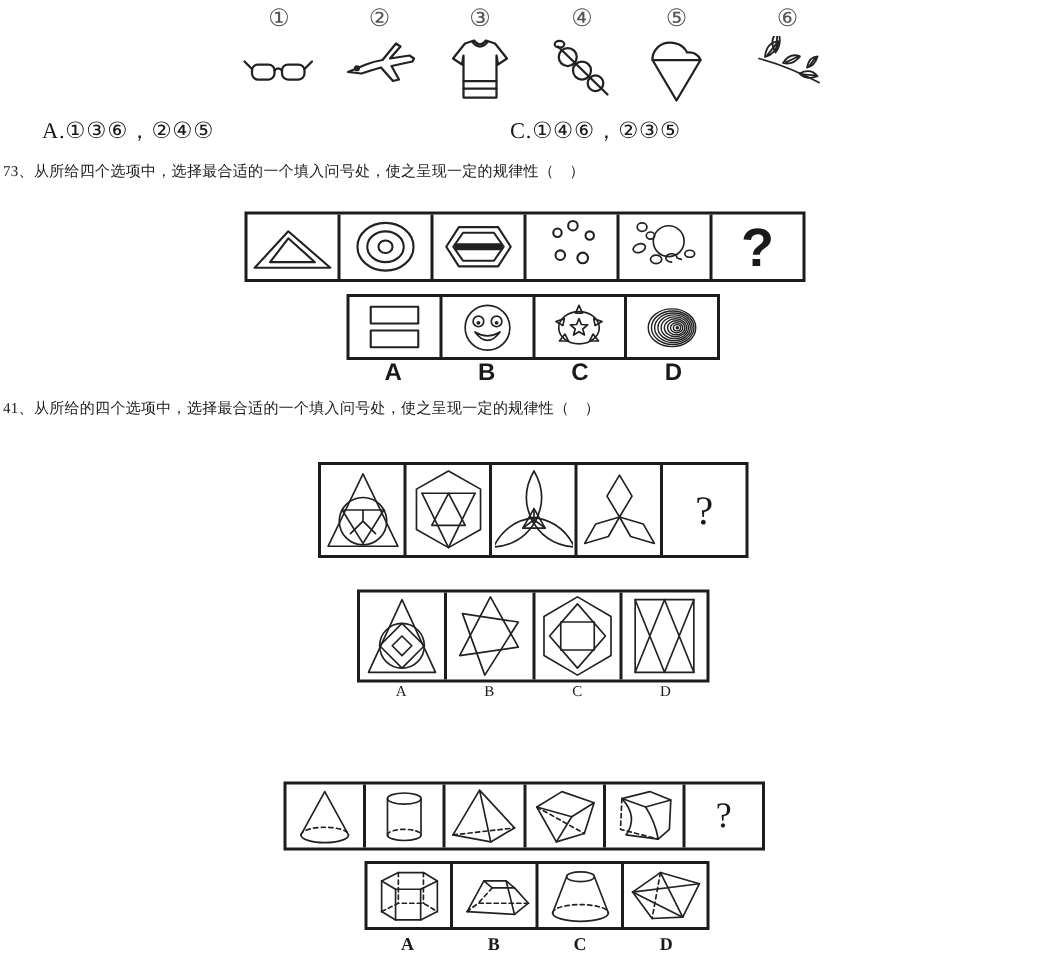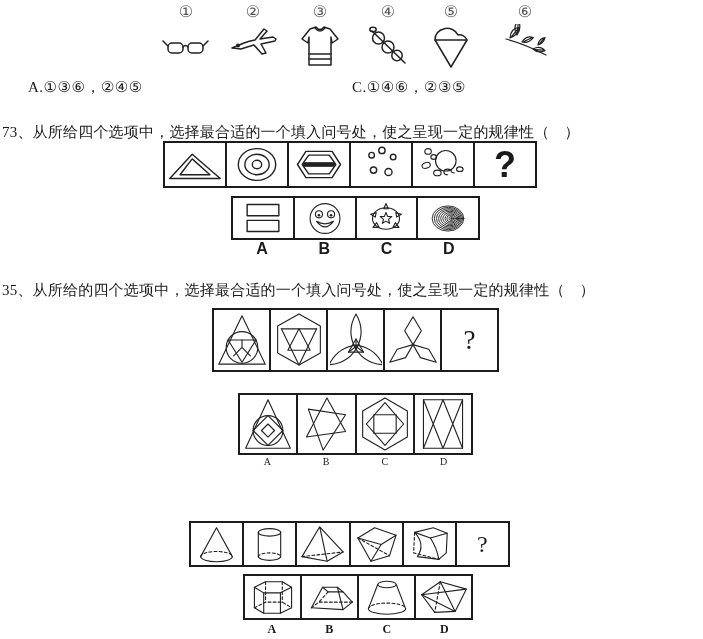--- a/index.html
+++ b/index.html
@@ -1,21 +1,21 @@
 <!DOCTYPE html>
 <html><head>
 <meta charset="utf-8">
 <style>
   html,body{margin:0;padding:0;background:#fff;}
   .page{position:relative;width:703px;height:639px;background:#fff;overflow:hidden;
         font-family:"Liberation Serif","DejaVu Serif",serif;color:#1a1a1a;}
   .num-circ{position:absolute;top:2px;transform:translateX(-50%);font-size:16px;color:#555;}
   .obj-icon{position:absolute;top:24px;width:48px;height:44px;transform:translateX(-50%);}
   .opt{position:absolute;top:78px;font-size:15px;white-space:nowrap;letter-spacing:0.5px;}
-  .qtext{position:absolute;left:2px;font-size:15px;white-space:nowrap;letter-spacing:0.2px;margin-top:16px;}
+  .qtext{position:absolute;left:2px;font-size:10px;white-space:nowrap;letter-spacing:0.2px;}
   .figrow{position:absolute;display:flex;border:2px solid #1c1c1c;box-sizing:border-box;background:#fff;}
   .cell{flex:1;display:flex;align-items:center;justify-content:center;border-right:2px solid #1c1c1c;overflow:hidden;}
   .cell:last-child{border-right:none;}
   .cell svg{display:block;}
   .qmark-bold{font-family:"Liberation Sans","DejaVu Sans",sans-serif;font-weight:900;font-size:36px;line-height:1;}
   .qmark-serif{font-family:"Liberation Serif","DejaVu Serif",serif;font-weight:400;font-size:27px;line-height:1;}
   .labels{position:absolute;display:flex;}
   .labels span{flex:1;text-align:center;}
   .lab-73{font-family:"Liberation Sans","DejaVu Sans",sans-serif;font-weight:700;font-size:16px;}
   .lab-74{font-size:10px;}
@@ -101,21 +101,21 @@
             <path d="M0,0 Q6,-6 12,-2 Q6,3 0,0 Z M2,0 L10,-2"></path>
           </g>
         <g transform="translate(37,21) rotate(-35)">
             <path d="M0,0 Q5,-5 10,-2 Q5,2 0,0 Z M2,0 L8,-2"></path>
           </g>
       </g>
     </svg>
   </div>
 
   <span class="opt" style="left:28px">A.①③⑥，②④⑤</span>
-  <span class="opt" style="left:352px">C.①④⑥，②③⑤</span>
+  <span class="opt" style="left:340px">C.①④⑥，②③⑤</span>
 
   <div class="qtext" style="top:107px">73、从所给四个选项中，选择最合适的一个填入问号处，使之呈现一定的规律性（　）</div>
 
   <div class="figrow" style="left:163px;top:141px;width:374px;height:47px">
     <div class="cell">
       <svg viewBox="0 0 62 46" width="58" height="43">
           <g class="st">
         <path d="M4,38 L58,38 L28,12 Z"></path>
             <path d="M15,34 L47,34 L28,17 Z"></path>
       </g>
@@ -219,21 +219,21 @@
         </svg>
     </div>
   </div>
   <div class="labels lab-73" style="left:231px;top:240px;width:249px">
     <span>A</span>
     <span>B</span>
     <span>C</span>
     <span>D</span>
   </div>
 
-  <div class="qtext" style="top:265px">35、从所给的四个选项中，选择最合适的一个填入问号处，使之呈现一定的规律性（　）</div>
+  <div class="qtext" style="top:265px">41、从所给的四个选项中，选择最合适的一个填入问号处，使之呈现一定的规律性（　）</div>
 
   <div class="figrow" style="left:212px;top:308px;width:287px;height:64px">
     <div class="cell">
       <svg viewBox="0 0 56 62" width="52" height="58">
           <g class="stt">
         <path d="M28,5 L3,57 L53,57 Z"></path>
         <circle cx="28" cy="39" r="17"></circle>
         <path d="M13,31 L43,31"></path>
         <path d="M13,31 L28,55 M43,31 L28,55"></path>
         <path d="M28,39 L28,31 M28,39 L19,48 M28,39 L37,48"></path>

